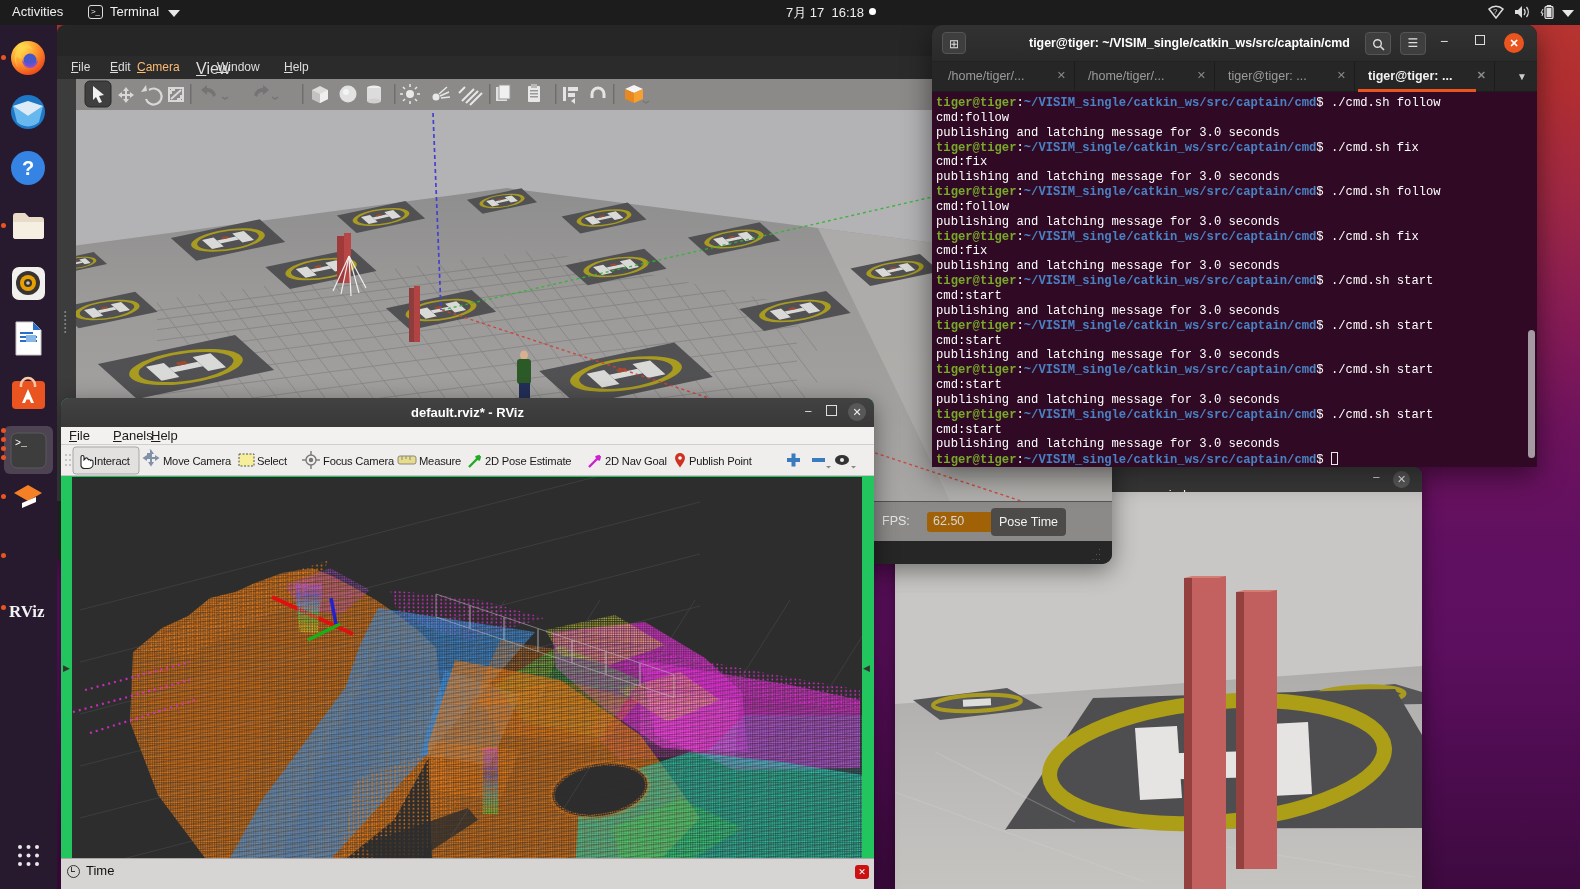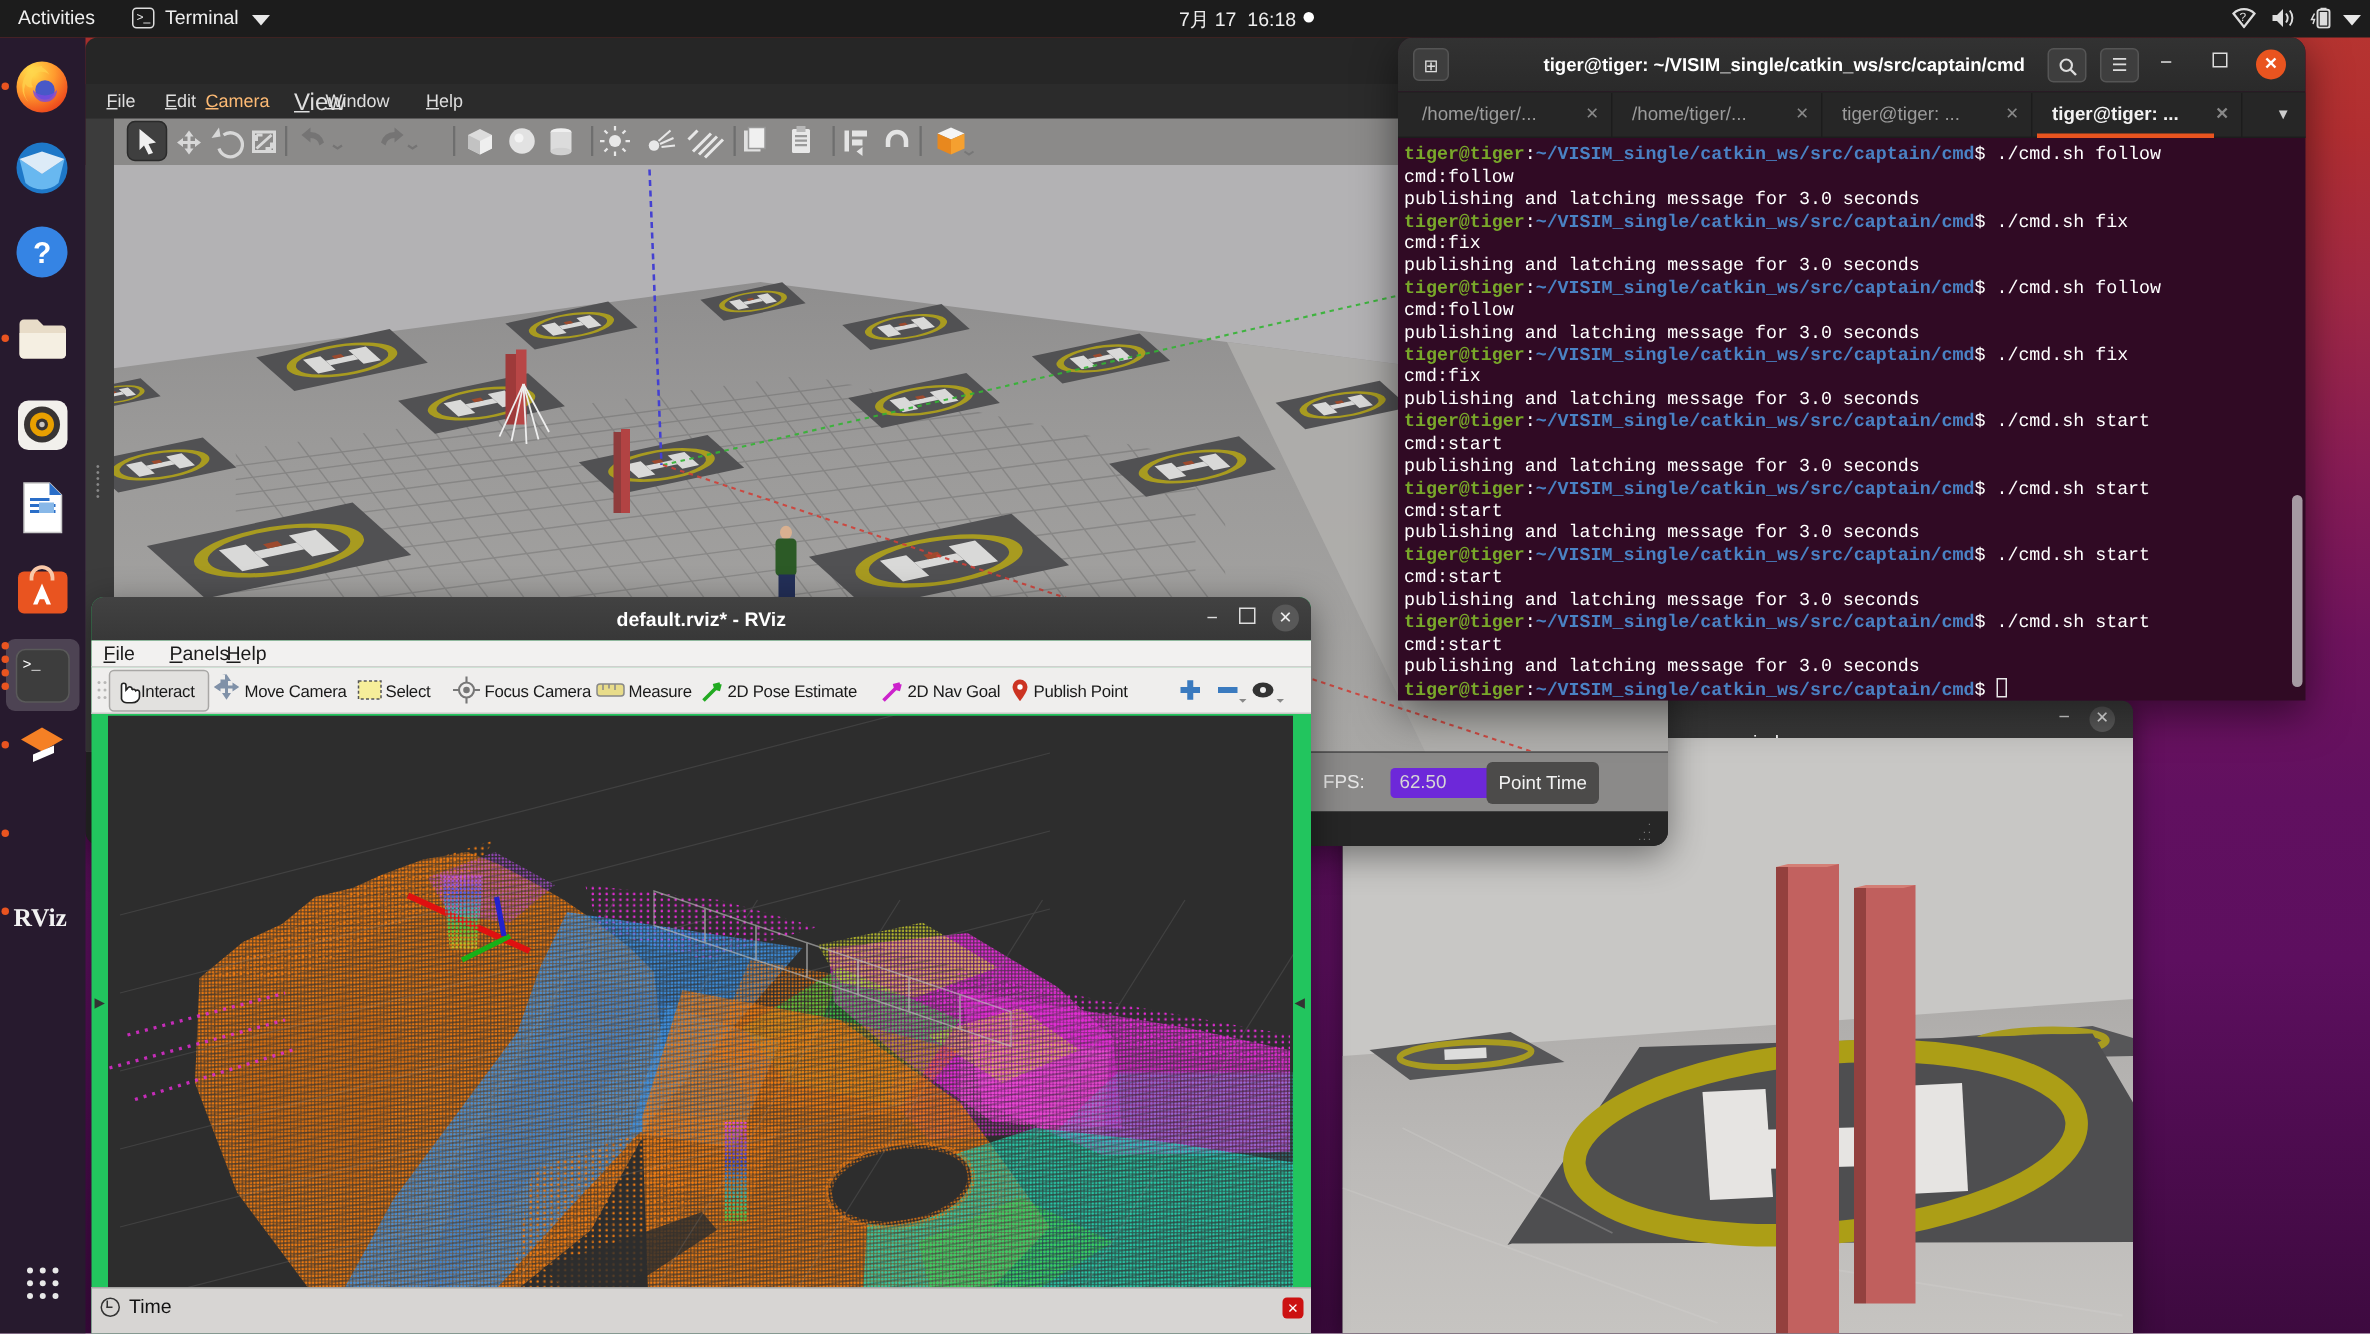--- a/index.html
+++ b/index.html
@@ -331,22 +331,22 @@
       <rect x="352" y="178" width="5" height="54" fill="#8f3c3c"></rect>
       <rect x="357" y="176" width="6" height="56" fill="#b24343"></rect>
       <ellipse cx="467" cy="245" rx="4" ry="4.5" fill="#d8b090"></ellipse>
       <rect x="460" y="249" width="14" height="25" rx="3" fill="#2c5a26"></rect>
       <rect x="462" y="273" width="11" height="21" fill="#232f58"></rect>
     </svg>
     <div style="position:absolute;left:0;top:54px;width:19px;height:422px;background:#3c3c3c"></div>
     <div style="position:absolute;left:7px;top:285px;width:5px;height:26px;color:#888;font-size:7px;line-height:4px">•<br>•<br>•<br>•<br>•<br>•</div>
     <div style="position:absolute;left:19px;top:476px;right:0;height:40px;background:#8b8a89;border-top:1px solid #555">
       <span style="position:absolute;left:806px;top:12px;color:#e6e6e6;font-size:12.5px">FPS: </span>
-      <span style="position:absolute;left:851px;top:10px;width:77px;height:20px;background:#6d28d9;border-radius:3px;color:#d6d6d6;font-size:12.5px;padding:2px 6px">62.50</span>
-      <span style="position:absolute;left:915px;top:6px;width:75px;height:28px;background:#4c4b4a;border-radius:4px;color:#f2f2f2;font-size:12.5px;text-align:center;line-height:28px">Point Time</span>
+      <span style="position:absolute;left:851px;top:10px;width:77px;height:20px;background:#a16207;border-radius:3px;color:#d6d6d6;font-size:12.5px;padding:2px 6px">62.50</span>
+      <span style="position:absolute;left:915px;top:6px;width:75px;height:28px;background:#4c4b4a;border-radius:4px;color:#f2f2f2;font-size:12.5px;text-align:center;line-height:28px">Pose Time</span>
     </div>
     <div style="position:absolute;left:0;top:516px;right:0;height:23px;background:#262626;border-radius:0 0 10px 10px">
       <div style="position:absolute;right:6px;top:4px;width:14px;height:14px;color:#777;font-size:8px;line-height:5px;letter-spacing:1px">&nbsp;&nbsp;.<br>&nbsp;..<br>...</div>
     </div>
   </div>
 <div class="win" style="left:61px;top:398px;width:813px;height:491px;background:#22c55e;border-radius:8px 8px 0 0;box-shadow:0 6px 24px rgba(0,0,0,.45)">
     <div style="position:absolute;left:0;top:0;right:0;height:29px;background:linear-gradient(#424242,#383838);border-radius:8px 8px 0 0;text-align:center"><span style="color:#fff;font-weight:bold;font-size:13px;line-height:29px">default.rviz* - RViz</span><span style="position:absolute;right:62px;top:6px;color:#ddd;font-size:13px">−</span><span style="position:absolute;right:37px;top:7px;width:11px;height:11px;border:1.5px solid #ddd"></span><span style="position:absolute;right:8px;top:5px;width:18px;height:18px;background:#585858;border-radius:50%;color:#eee;font-size:11px;text-align:center;line-height:18px">✕</span></div>
     <div style="position:absolute;left:0;top:29px;right:0;height:18px;background:#f2f1f0;border-bottom:1px solid #d0cfce">
       <span style="position:absolute;left:8px;top:1px;color:#1a1a1a;font-size:13px"><u>F</u>ile</span>
       <span style="position:absolute;left:52px;top:1px;color:#1a1a1a;font-size:13px"><u>P</u>anels</span>

